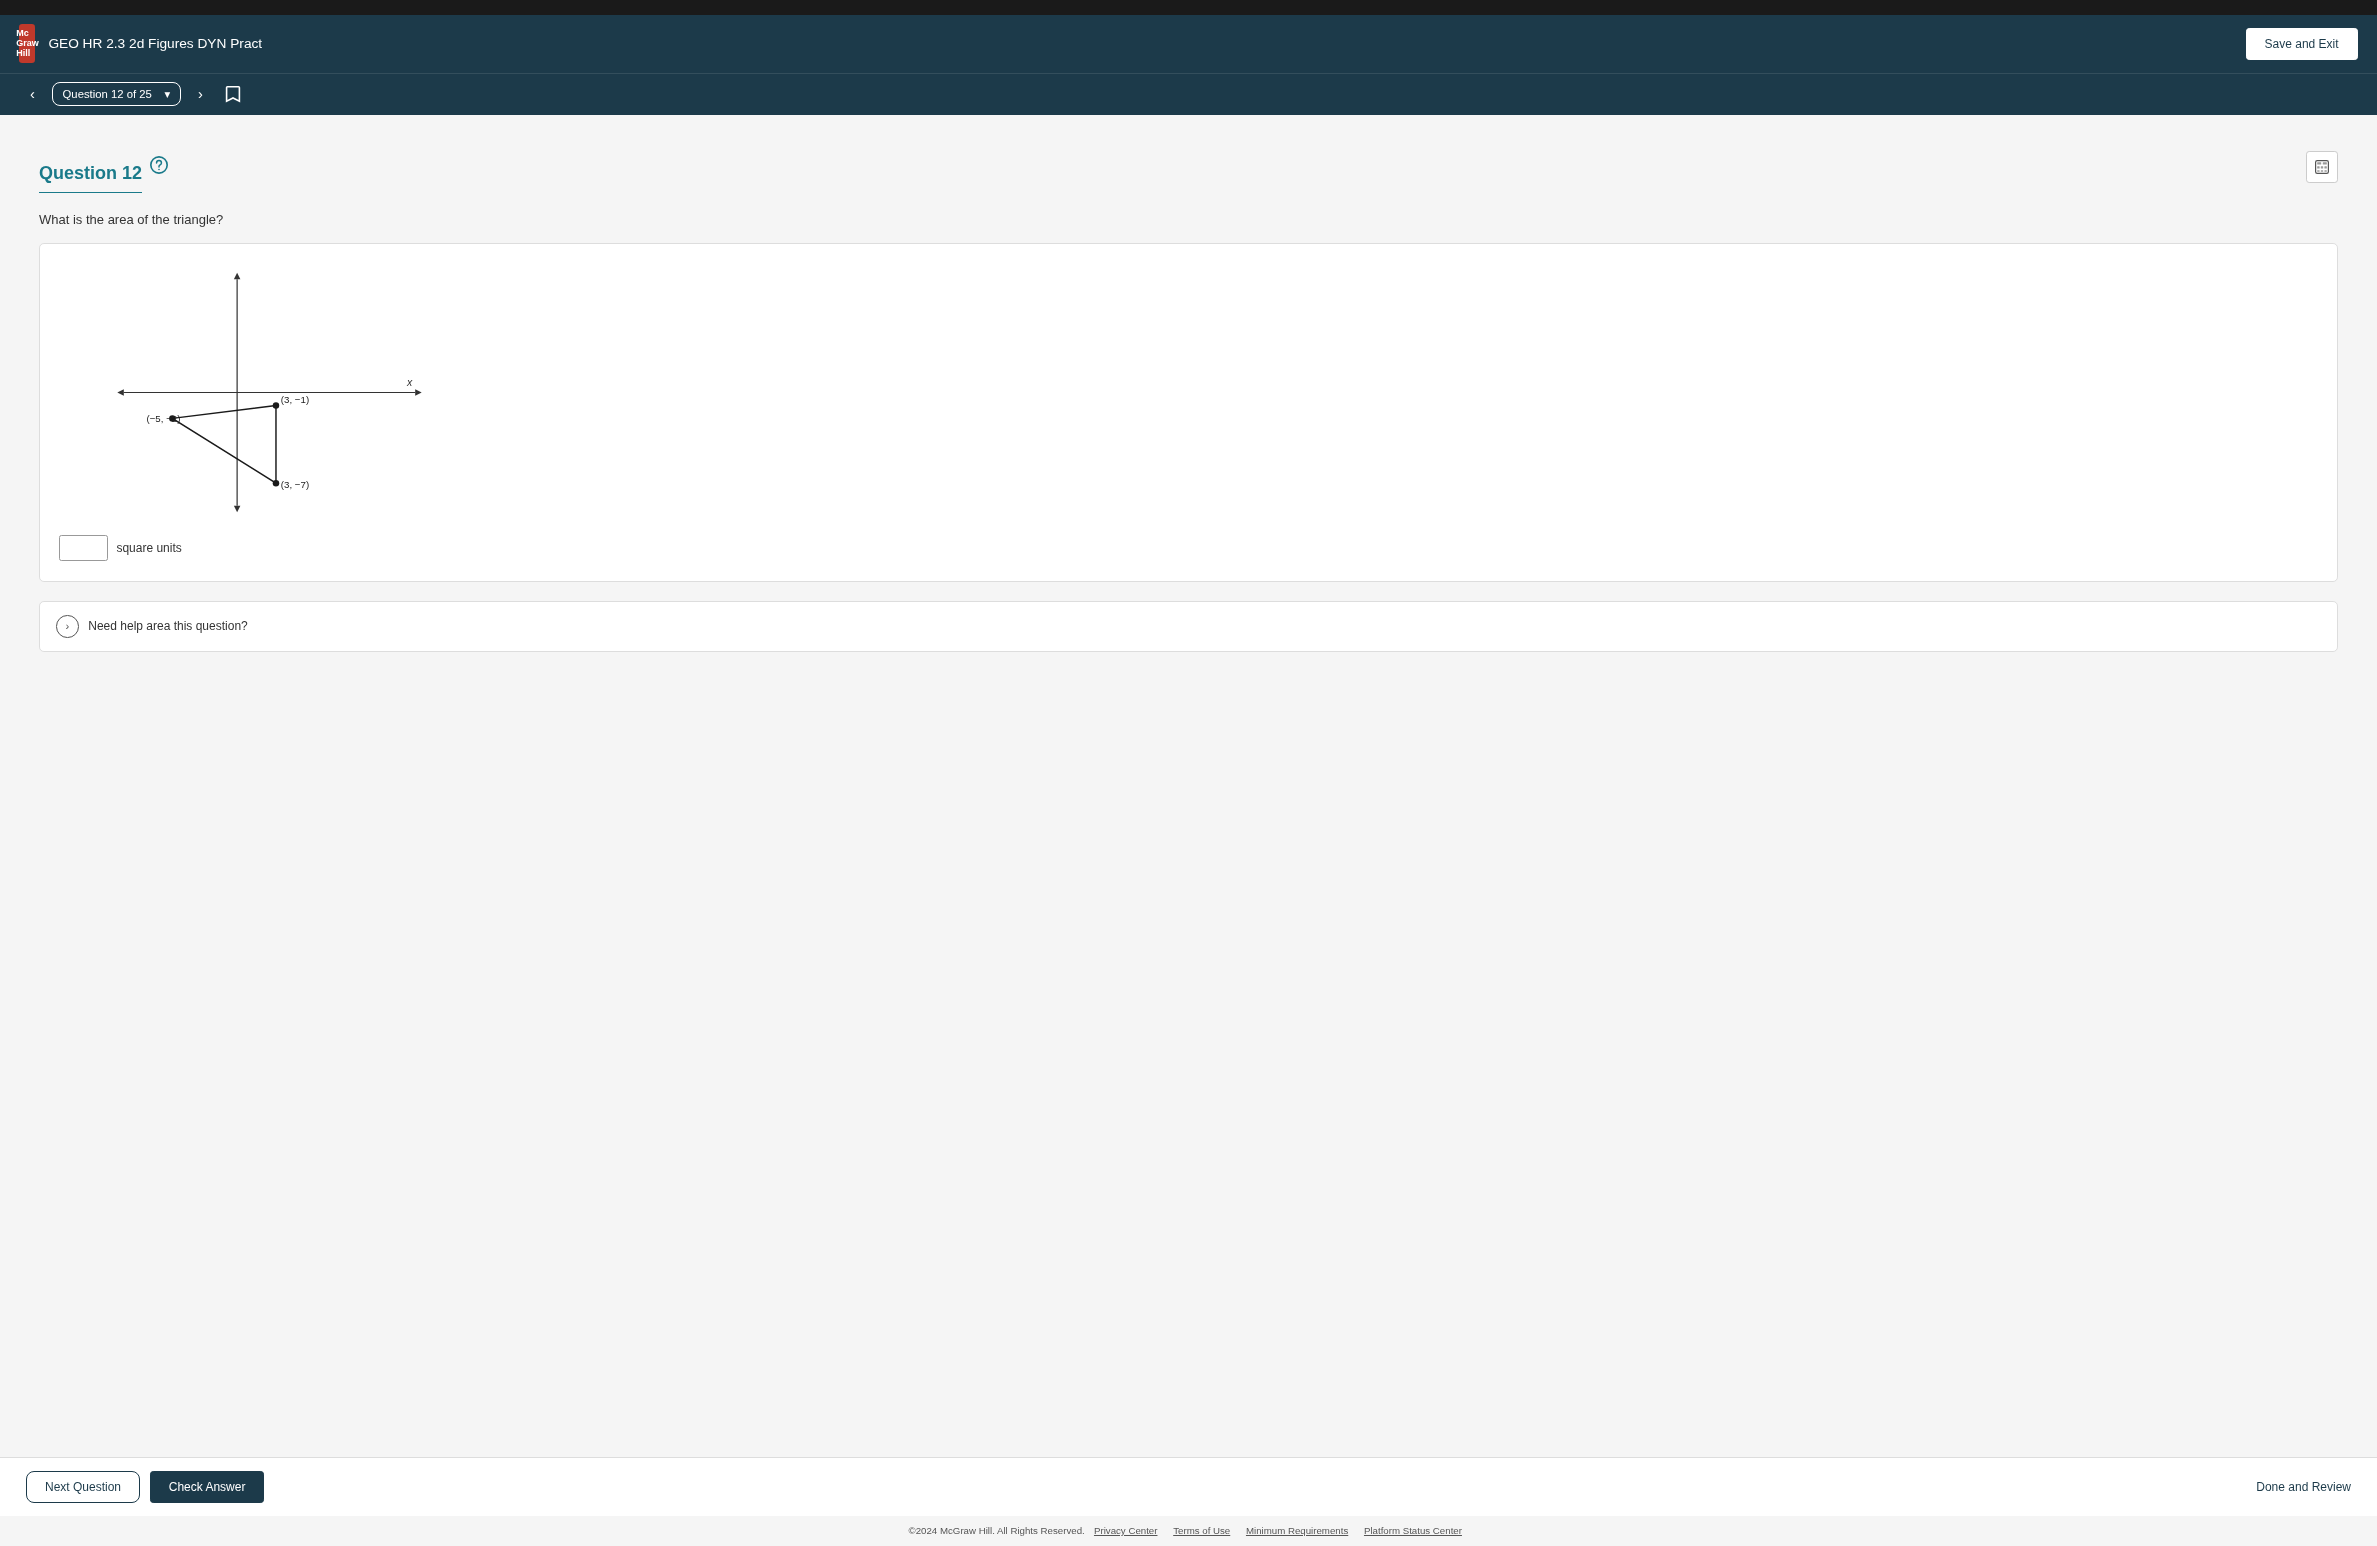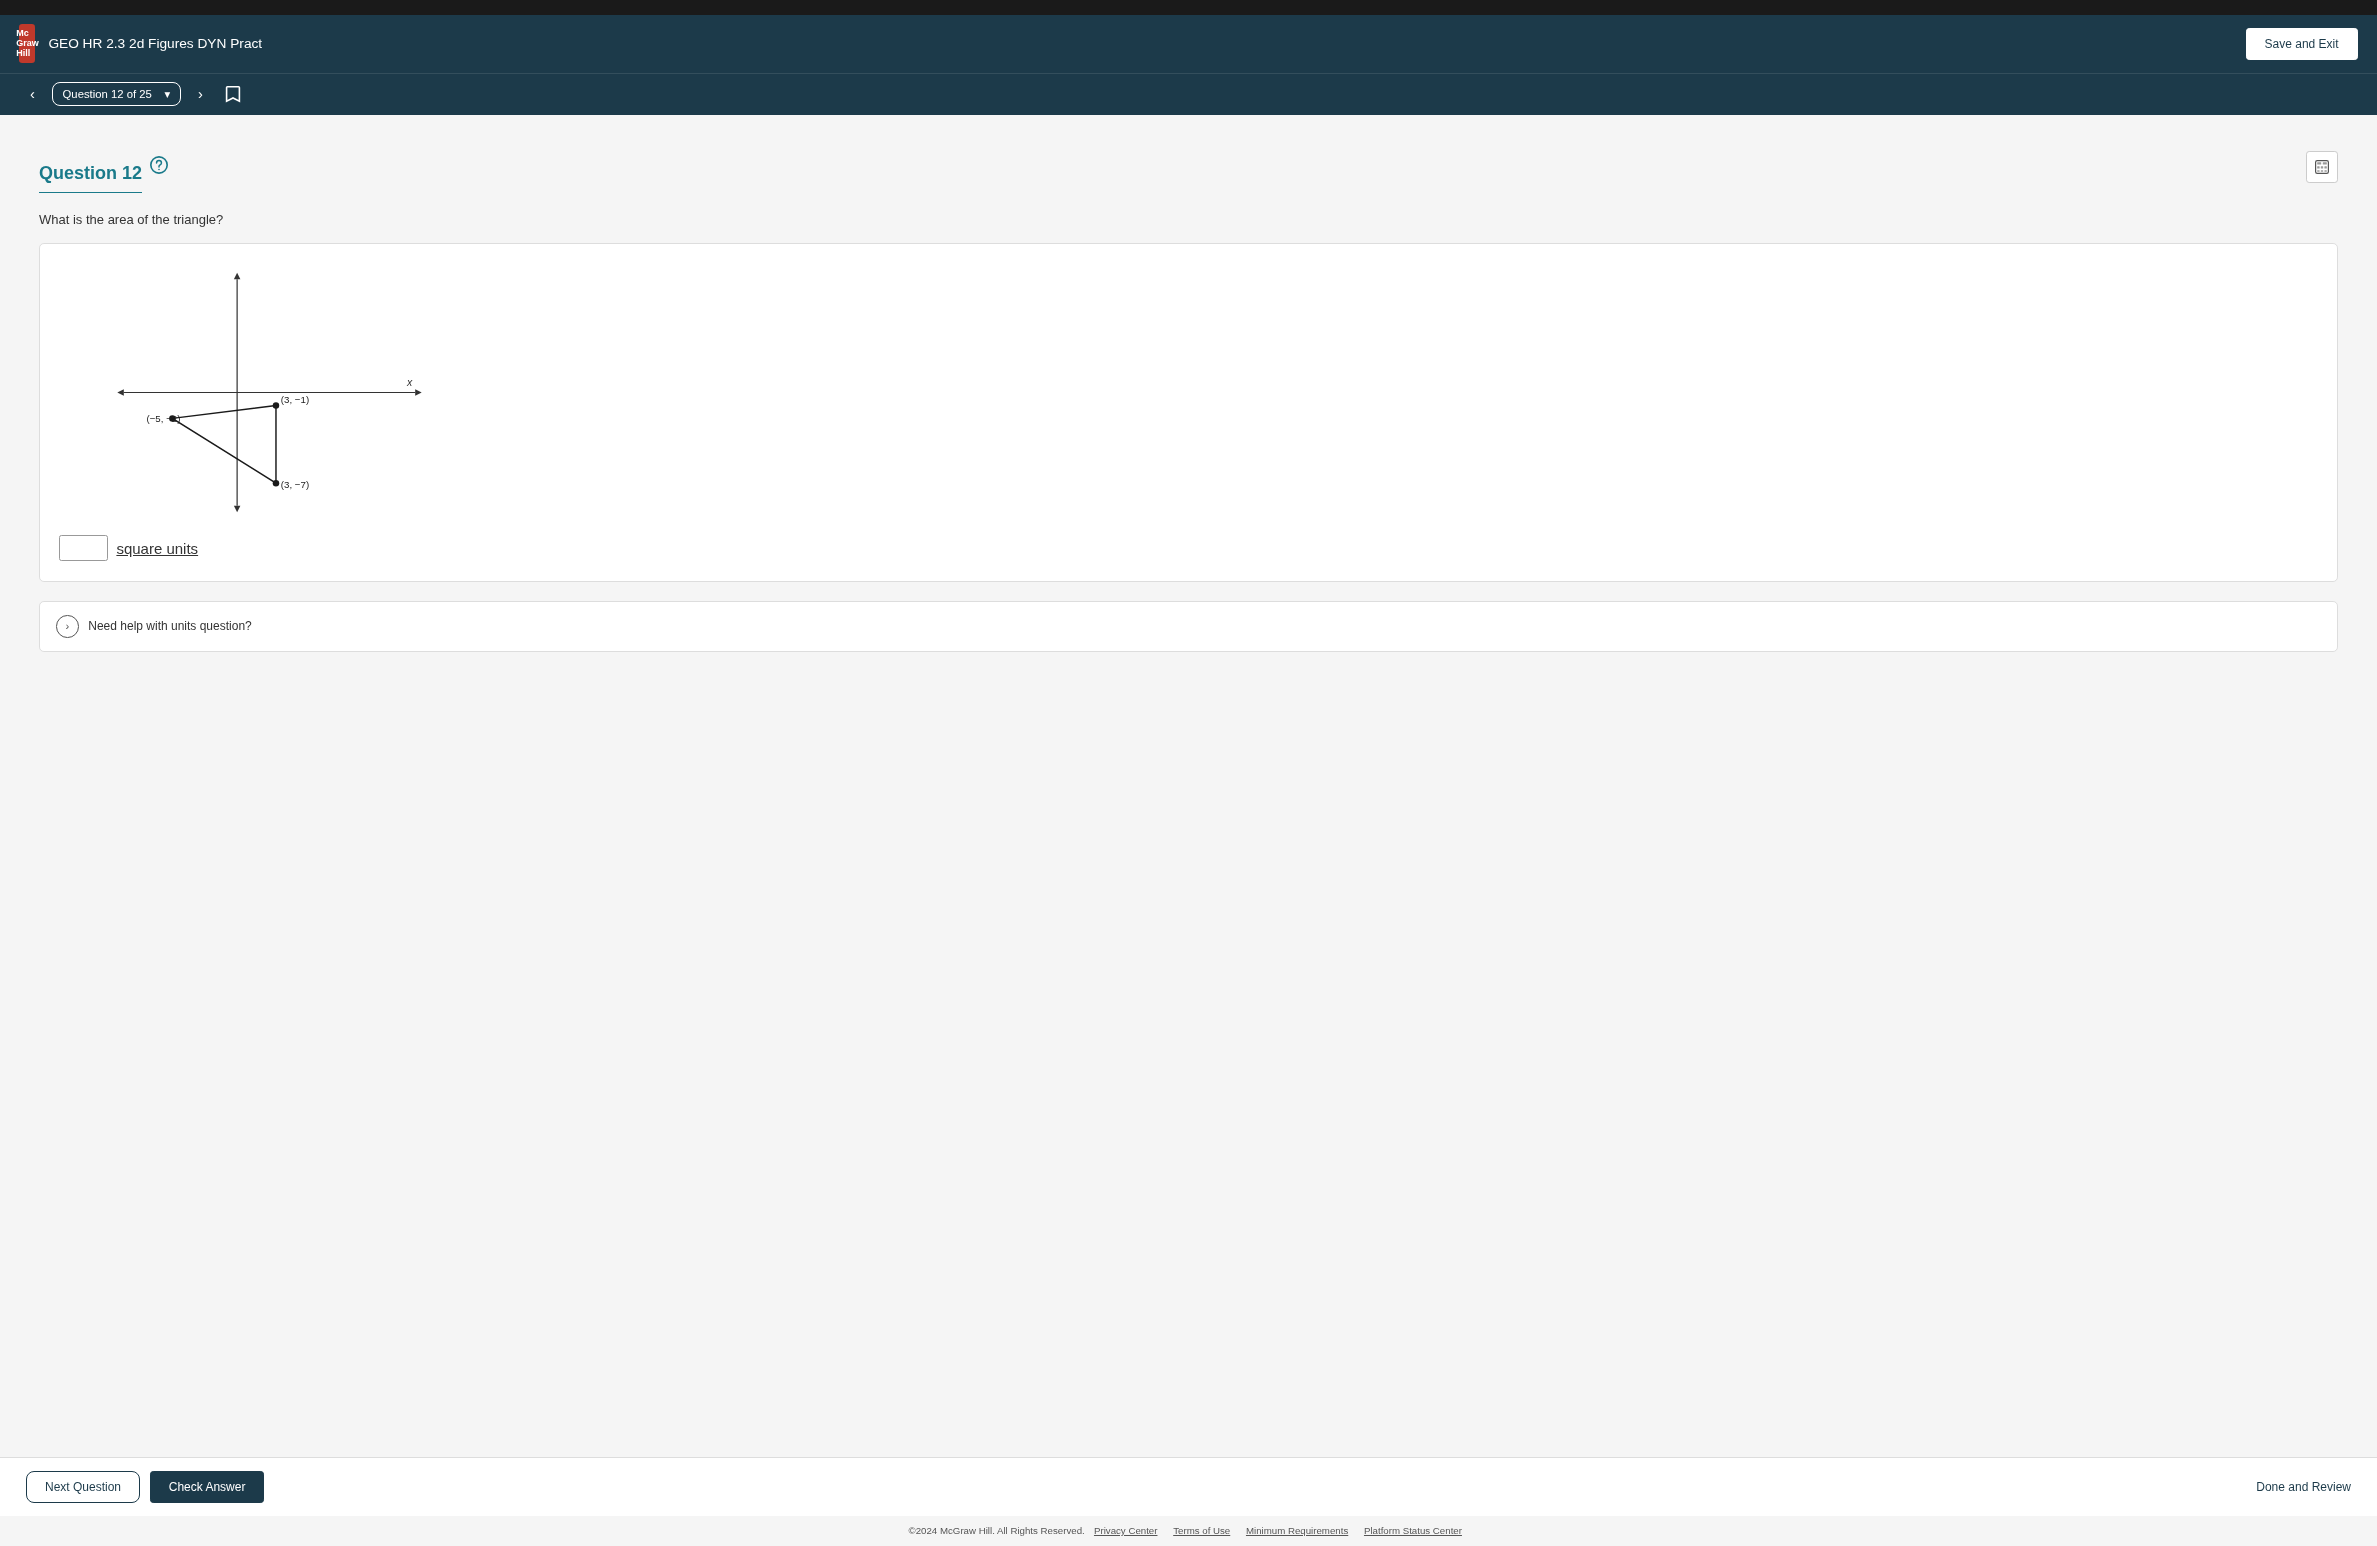--- a/index.html
+++ b/index.html
@@ -171,23 +171,22 @@
     }
     .answer-input {
       width: 49px;
       height: 26px;
       border: 0.8px solid #999;
       border-radius: 2.4px;
       padding: 3.2px 6.5px;
       font-size: 11.3px;
     }
     .answer-unit {
-      font-size: 15px;
+      font-size: 12px;
       color: #333;
-      text-decoration: underline;
     }
 
     
     .help-section {
       background: white;
       border: 0.8px solid #ddd;
       border-radius: 4.9px;
       padding: 13px 16px;
       display: flex;
       align-items: center;
@@ -361,21 +360,21 @@
     <div class="answer-row">
       <input type="text" class="answer-input" placeholder="" style="">
       <span class="answer-unit">square units</span>
     </div>
   </div>
 
   <div class="help-section">
     <div class="help-circle">
       <span>›</span>
     </div>
-    <span class="help-text">Need help with units question?</span>
+    <span class="help-text">Need help area this question?</span>
   </div>
 
 </div>
 
 <div class="footer-bar">
   <div class="footer-left">
     <button class="next-btn">Next Question</button>
     <button class="check-btn">Check Answer</button>
   </div>
   <button class="done-review-btn">Done and Review</button>

